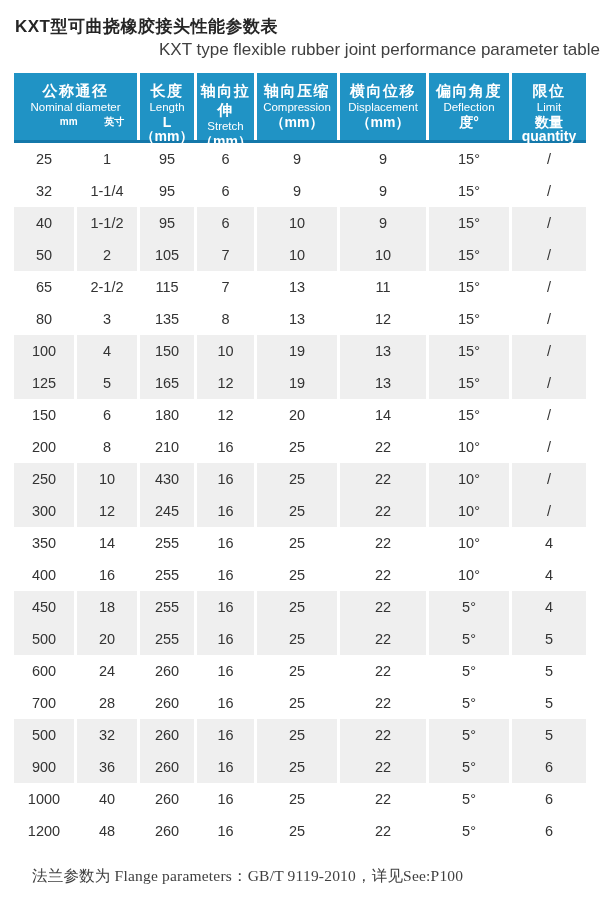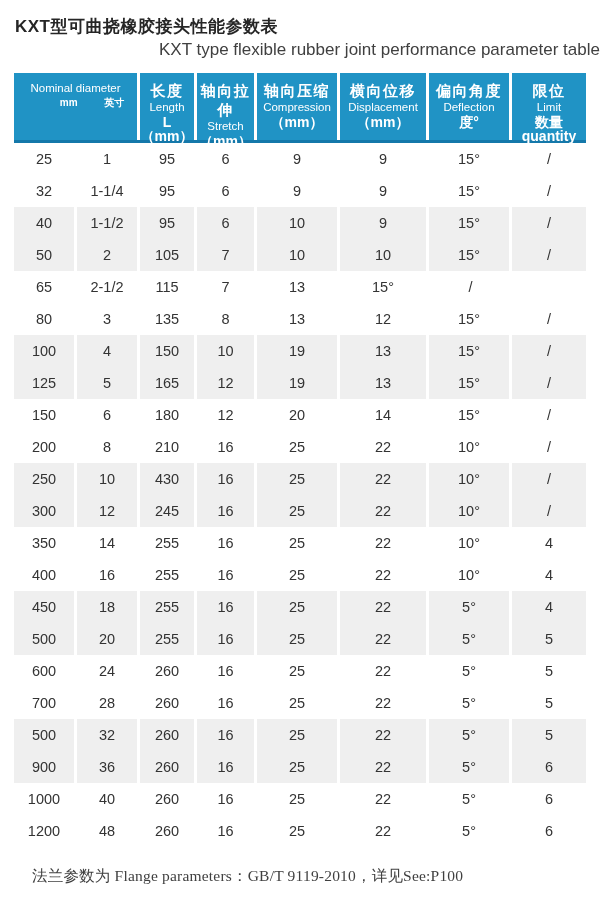--- a/index.html
+++ b/index.html
@@ -67,20 +67,21 @@
 
   <div class="titles">
     <div class="title-zh">KXT型可曲挠橡胶接头性能参数表</div>
     <div class="title-en">KXT type flexible rubber joint performance parameter table</div>
   </div>
 
   <div class="param-table">
 
     <div class="thead">
       <div class="hblock span2">
+        <span class="h-zh">公称通径</span>
         <span class="h-en">Nominal diameter</span>
         <span class="h-sub-split">
           <span>mm</span>
           <span>英寸</span>
         </span>
       </div>
       <div class="hblock">
         <span class="h-zh">长度</span>
         <span class="h-en">Length</span>
         <span class="h-sub">L（mm）</span>
@@ -153,20 +154,21 @@
           <div class="cell">10</div>
           <div class="cell">15°</div>
           <div class="cell">/</div>
         </div>
         <div class="trow">
           <div class="cell">65</div>
           <div class="cell">2-1/2</div>
           <div class="cell">115</div>
           <div class="cell">7</div>
           <div class="cell">13</div>
+          <div class="cell">11</div>
           <div class="cell">15°</div>
           <div class="cell">/</div>
         </div>
         <div class="trow">
           <div class="cell">80</div>
           <div class="cell">3</div>
           <div class="cell">135</div>
           <div class="cell">8</div>
           <div class="cell">13</div>
           <div class="cell">12</div>

